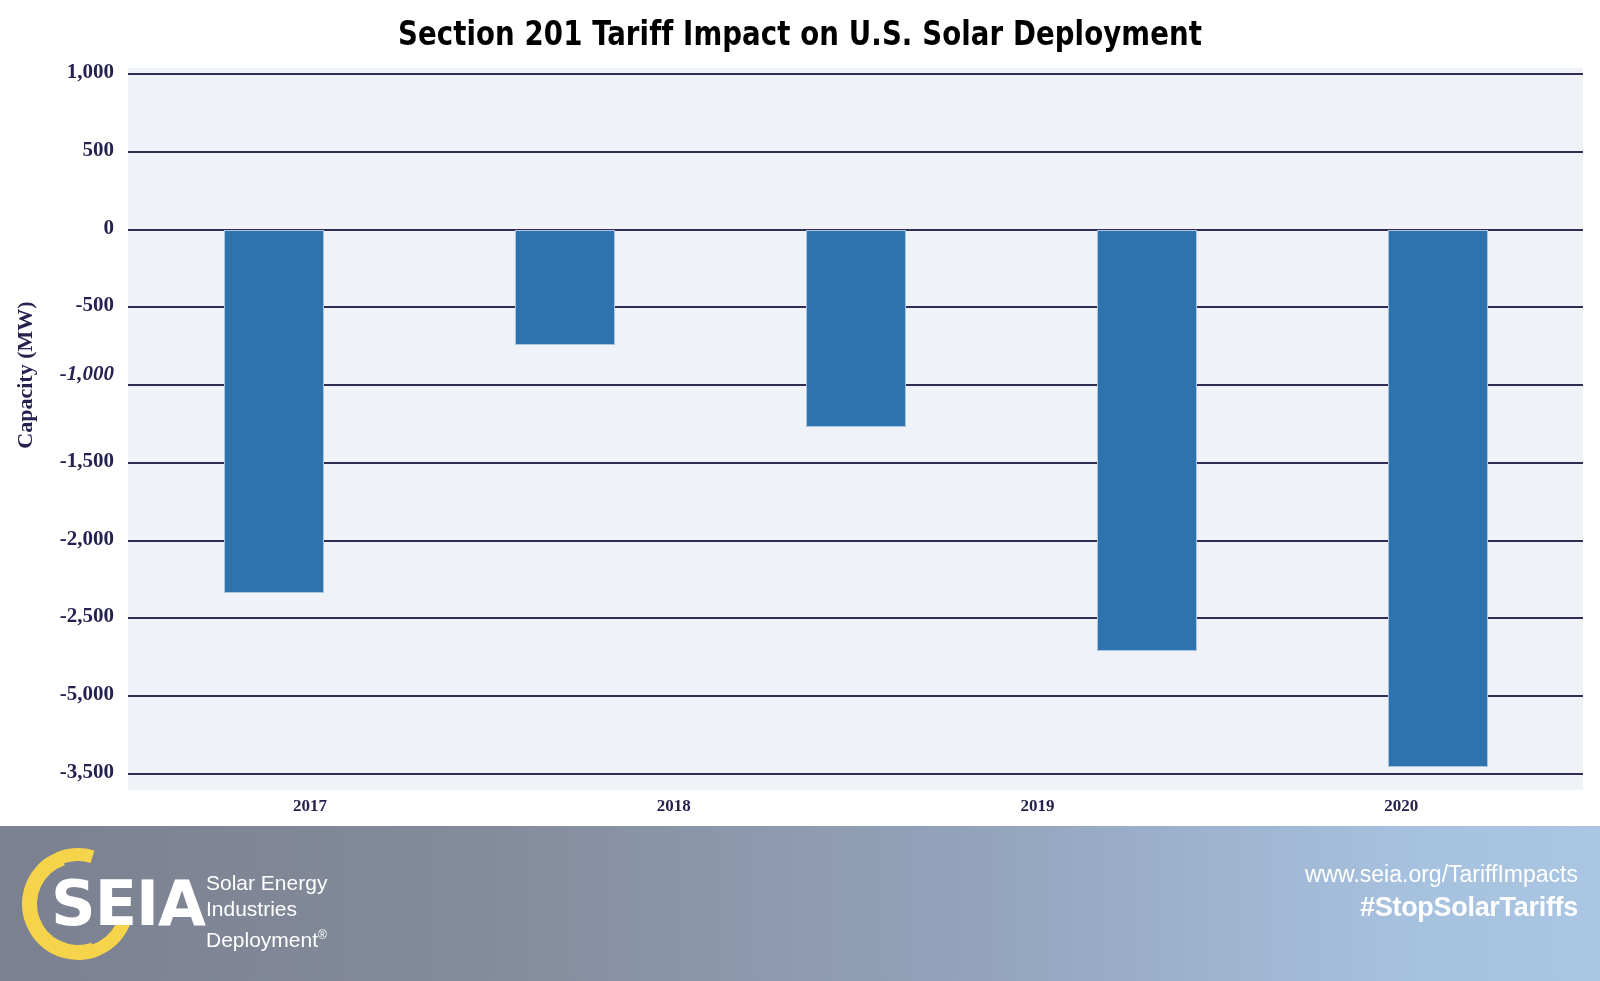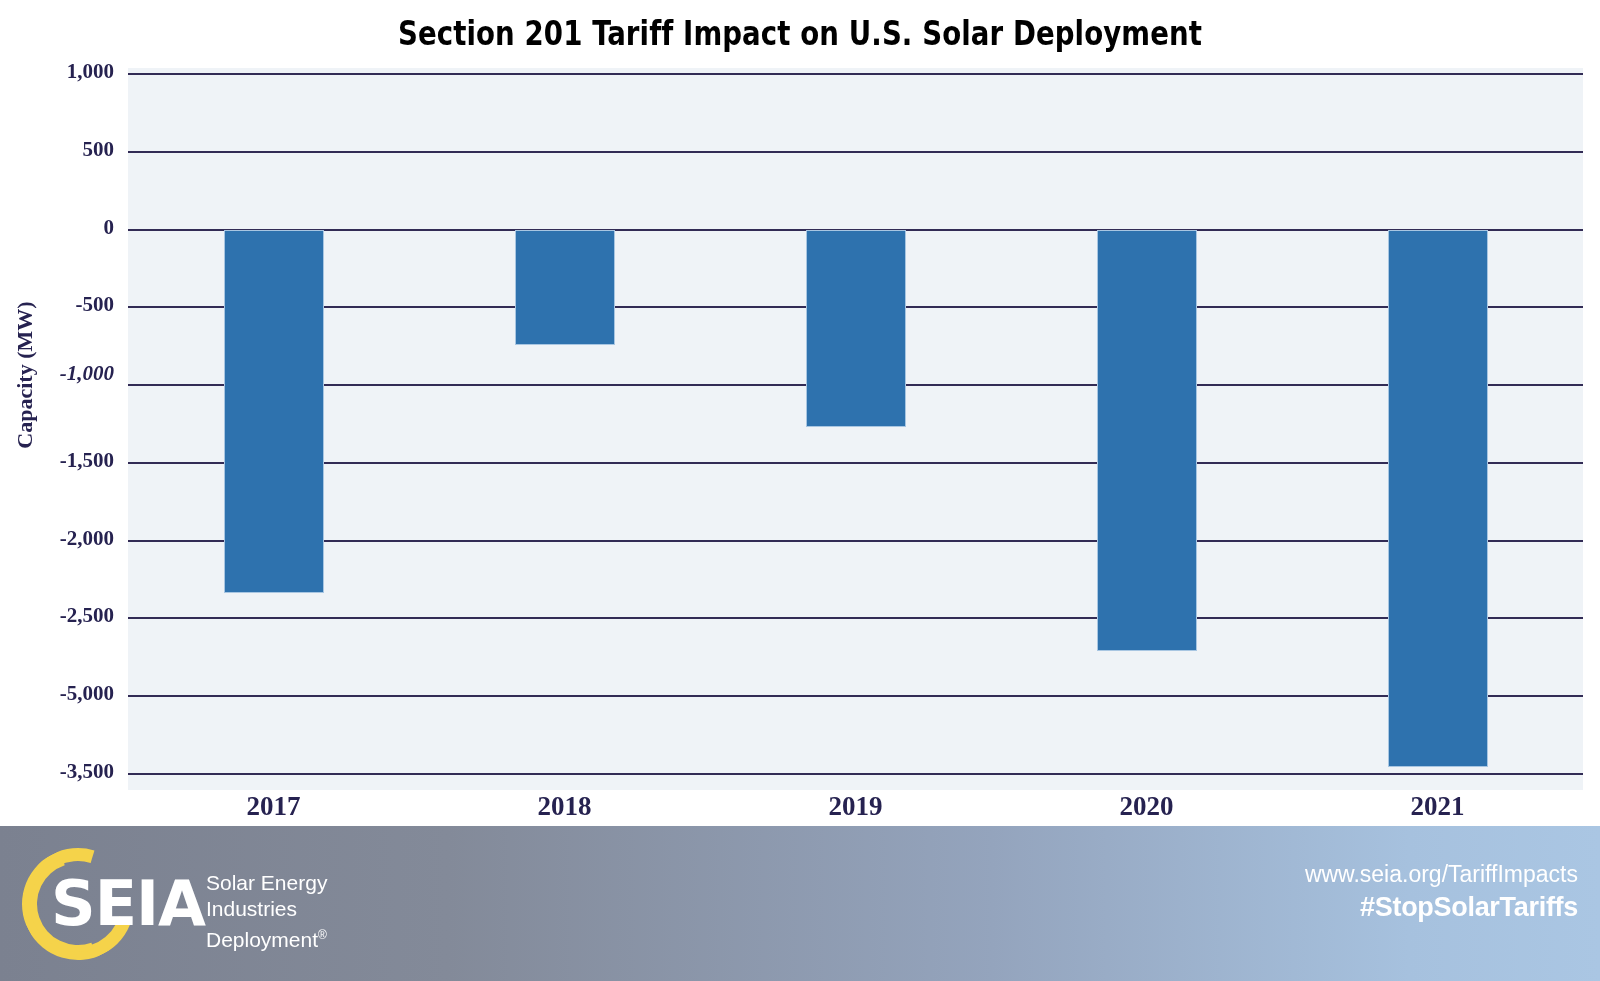--- a/index.html
+++ b/index.html
@@ -116,21 +116,21 @@
     top: 786px;
     width: 1455px;
     height: 44px;
     display: flex;
   }
   .xtick {
     flex: 1 1 0;
     text-align: center;
     font-family: "Liberation Serif", "DejaVu Serif", serif;
     font-weight: bold;
-    font-size: 27px;
+    font-size: 17px;
     color: #262250;
     line-height: 40px;
     white-space: nowrap;
   }
 
   
   #footer {
     position: absolute;
     left: 0;
     top: 826px;
@@ -261,21 +261,20 @@
           <div class="bar" title="2021: -3455" style="left: 1259.5px; width: 100px; top: 155.556px; height: 537.444px; background: rgb(46, 114, 174);"></div>
         </div>
     </div>
   </div>
 
   <div id="xlabels">
       <div class="xtick">2017</div>
       <div class="xtick">2018</div>
       <div class="xtick">2019</div>
       <div class="xtick">2020</div>
-      <div class="xtick">2021</div>
     </div>
 
   <div id="footer">
     <div id="logo">
       <div id="logo-ring"></div>
       <div id="logo-ring2"></div>
       <div id="logo-seia">SEIA</div>
       <div id="logo-sub">
         <div>Solar Energy</div>
         <div>Industries</div>

